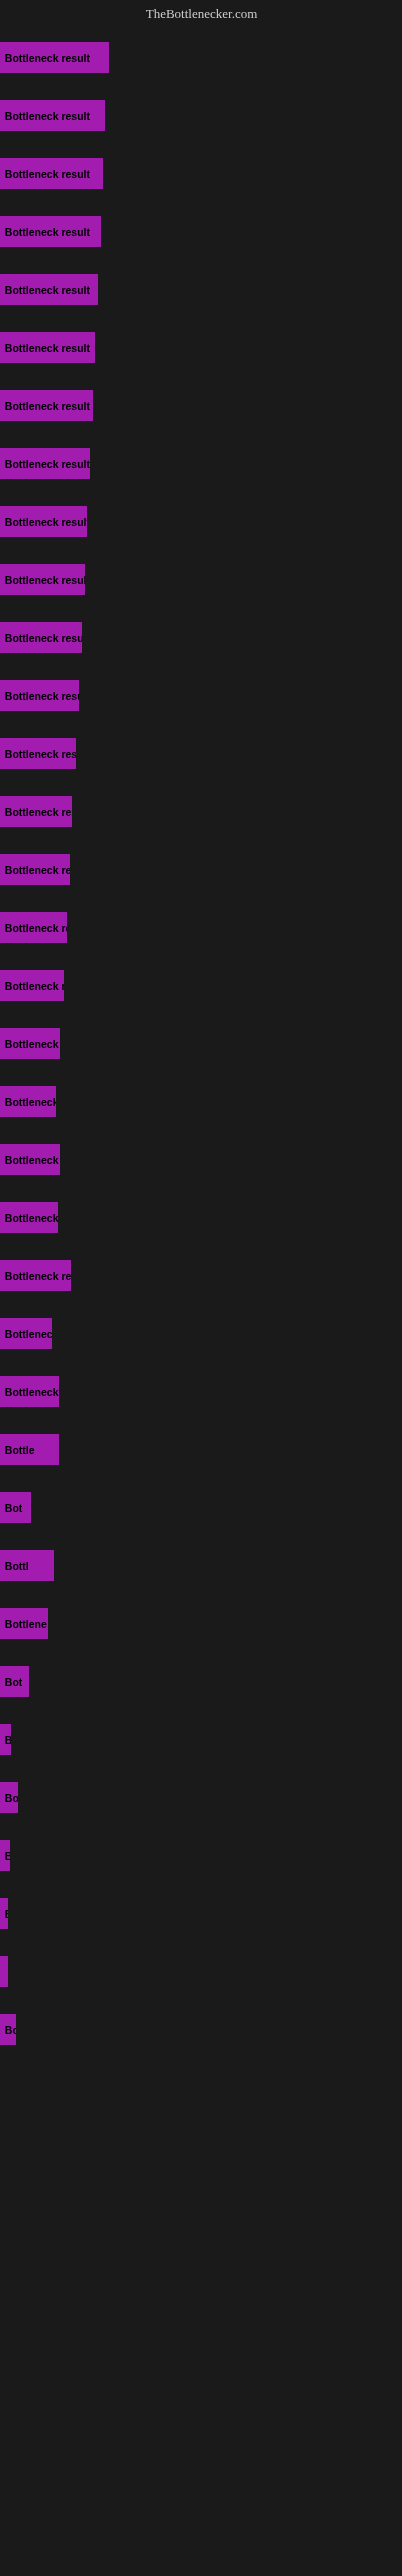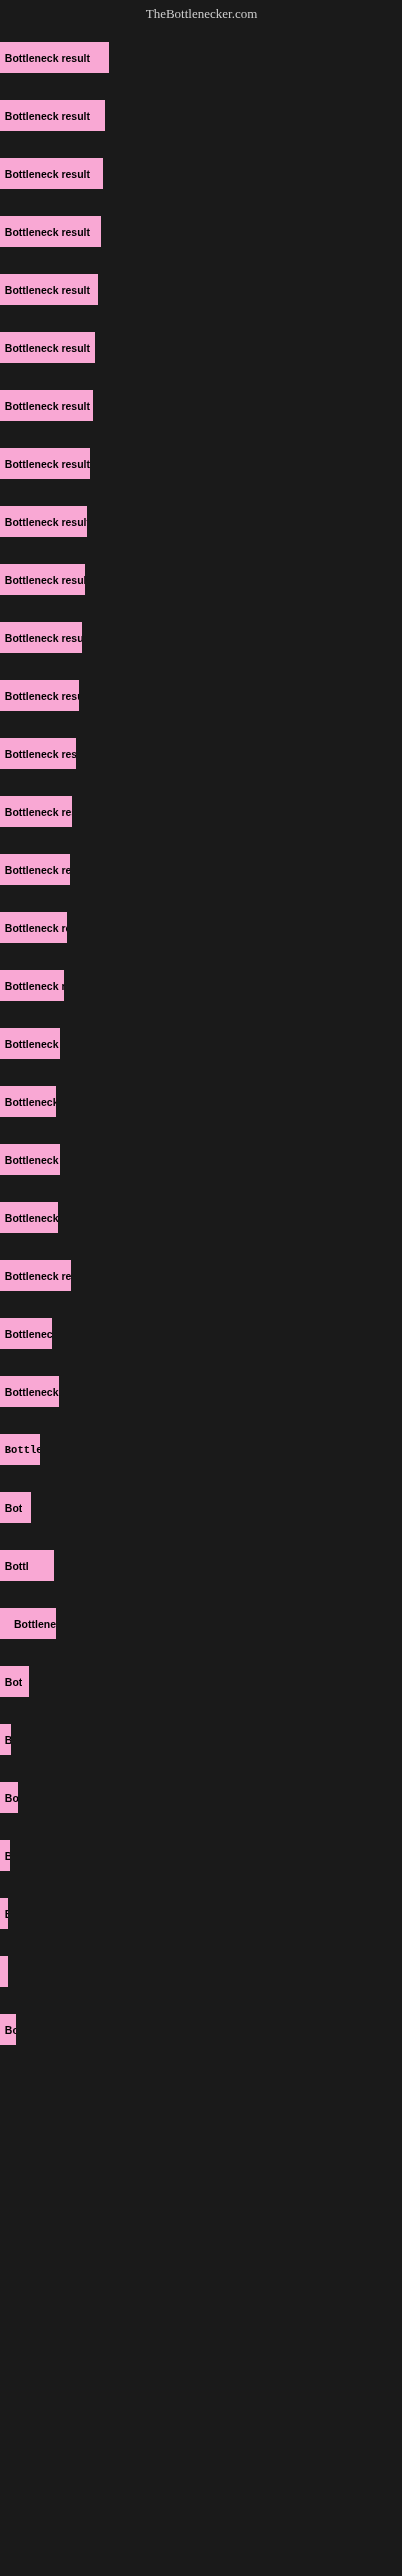--- a/index.html
+++ b/index.html
@@ -23,21 +23,21 @@
       font-family: Liberation Serif, serif;
     }
     .bar-container {
       position: relative;
       width: 100%;
       height: 58px;
       display: flex;
       align-items: center;
     }
     .bar {
-      background-color: #f9a8d4;
+      background-color: #a21caf;
       height: 31px;
       display: flex;
       align-items: center;
       padding-left: 4.8px;
       position: relative;
       min-width: 8px;
     }
     .bar-label {
       color: #000000;
       font-size: 10.5px;
@@ -168,36 +168,36 @@
       <div class="bar" style="width: 52px;">
         <span class="bar-label">Bottleneck</span>
       </div>
     </div>
     <div class="bar-container">
       <div class="bar" style="width: 59px;">
         <span class="bar-label">Bottleneck resu</span>
       </div>
     </div>
     <div class="bar-container">
-      <div class="bar" style="width: 40px; font-family: Liberation Mono, monospace;">
+      <div class="bar" style="width: 59px;">
         <span class="bar-label">Bottle</span>
       </div>
     </div>
     <div class="bar-container">
       <div class="bar" style="width: 31px;">
         <span class="bar-label">Bot</span>
       </div>
     </div>
     <div class="bar-container">
       <div class="bar" style="width: 54px;">
         <span class="bar-label">Bottl</span>
       </div>
     </div>
     <div class="bar-container">
-      <div class="bar" style="width: 56px; justify-content: flex-end;">
+      <div class="bar" style="width: 48px;">
         <span class="bar-label">Bottlene</span>
       </div>
     </div>
     <div class="bar-container">
       <div class="bar" style="width: 29px;">
         <span class="bar-label">Bot</span>
       </div>
     </div>
     <div class="bar-container">
       <div class="bar" style="width: 11.3px;">

